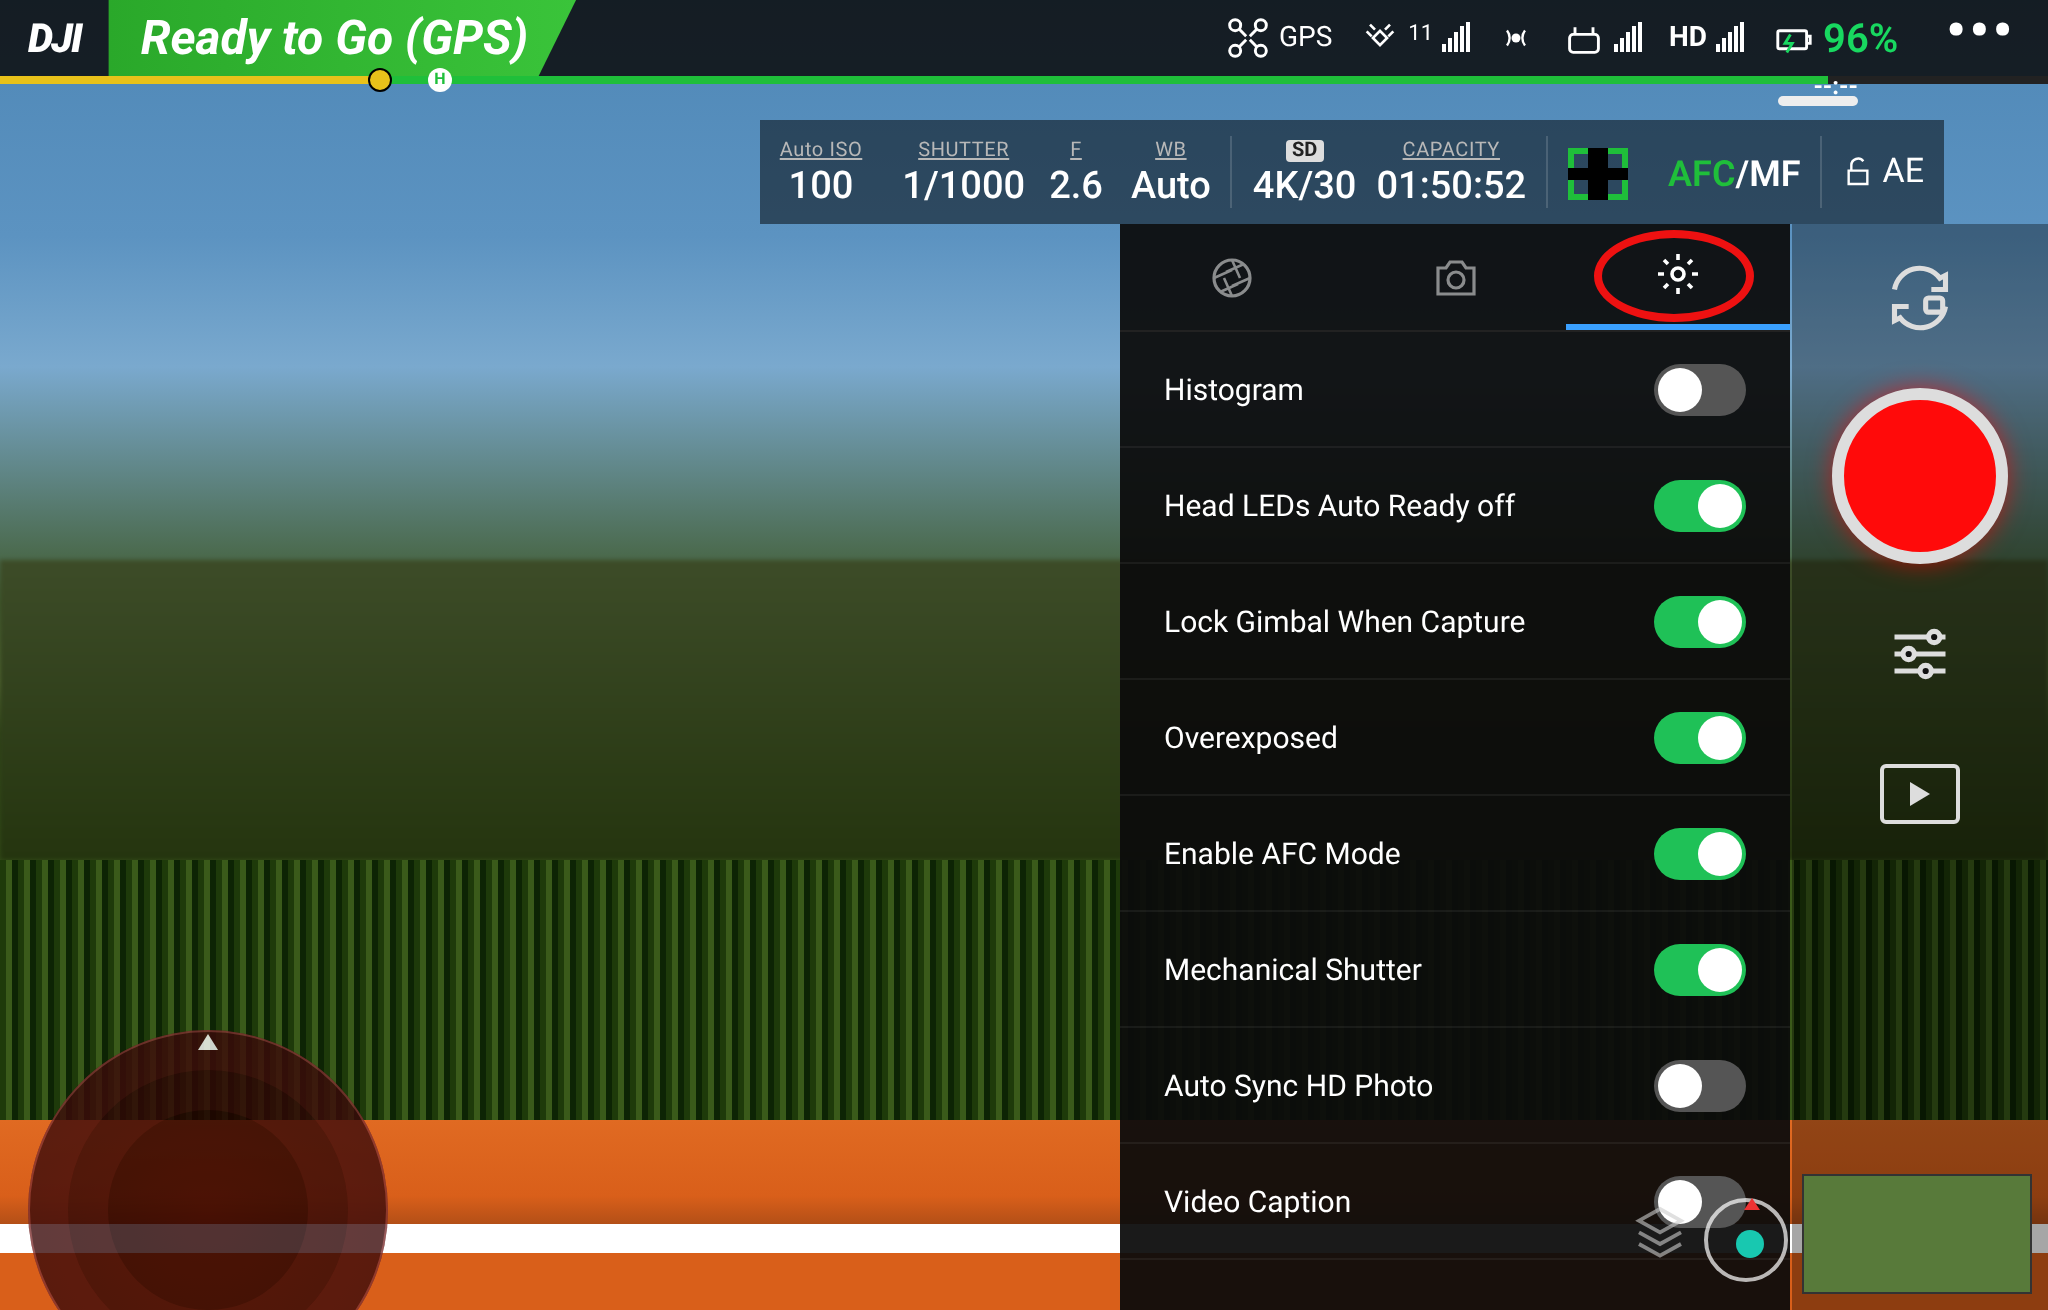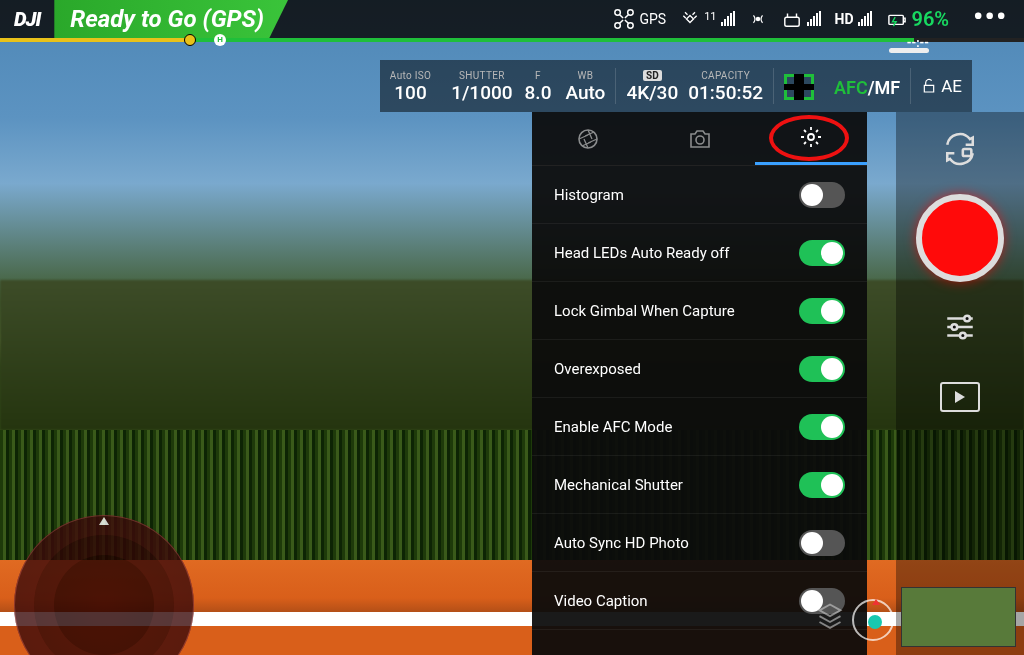--- a/index.html
+++ b/index.html
@@ -63,36 +63,36 @@
   .progress-line .tail { position:absolute; right:95px; top:-2px; color:#fff; font-size:12px; font-weight:700;}
   .progress-line .tailbar{ position:absolute; right:95px; top:10px; width:40px; height:5px; background:#eee; border-radius:3px;}
 
   
   .expobar {
     position:absolute; top:60px; right:52px; height:52px;
     display:flex; align-items:stretch; gap:0;
     background: rgba(0,0,0,0.5);
   }
   .expobar .cell { padding:6px 10px 4px; display:flex; flex-direction:column; justify-content:center; align-items:center; }
-  .expobar .lbl { font-size:10px; color:#b8b8b8; letter-spacing:0.3px; white-space:nowrap;}
+  .expobar .lbl { font-size:10px; color:#b8b8b8; letter-spacing:0.3px; white-space:nowrap;text-decoration:underline;}
   .expobar .val { font-size:19px; font-weight:500; white-space:nowrap;}
   .expobar .divider { width:1px; background:rgba(255,255,255,0.15); margin:8px 0;}
   .sd-pill { font-size:10px; background:#ddd; color:#222; padding:0 3px; border-radius:2px; font-weight:700;}
   .brackets { width:30px; height:26px; border:3px solid #1fbf3a; position:relative; margin:auto;}
   .brackets::before,.brackets::after{content:"";position:absolute;background:#000;}
   .brackets::before{left:7px;right:7px;top:-3px;bottom:-3px;}
   .brackets::after{top:7px;bottom:7px;left:-3px;right:-3px;}
   .afcmf { font-size:18px; font-weight:600;}
   .afcmf .afc{color:#1fbf3a;}
   .aelock { display:flex; align-items:center; gap:4px; font-size:17px; padding:0 10px;}
   .aelock svg{width:16px;height:16px;}
 
   
   .panel {
-    position:absolute; top:112px; left:532px; width:335px; bottom:0;
+    position:absolute; top:112px; left:560px; width:335px; bottom:0;
     background: rgba(12,12,12,0.94);
     display:flex; flex-direction:column;
   }
   .panel-tabs { display:flex; height:54px; border-bottom:1px solid #222;}
   .panel-tabs .tab { flex:1; display:flex; align-items:center; justify-content:center; opacity:0.65;}
   .panel-tabs .tab.active{ opacity:1; border-bottom:3px solid #3aa0ff;}
   .panel-tabs svg{ width:24px; height:24px; fill:#ddd;}
   .red-ring { position:absolute; border:4px solid #e11; border-radius:50%; width:80px; height:46px; }
   .settings-list { flex:1; overflow:hidden;}
   .row { display:flex; align-items:center; justify-content:space-between; padding:0 22px; height:58px; border-bottom:1px solid rgba(255,255,255,0.06); font-size:15px;}
@@ -229,21 +229,21 @@
     <div class="cell">
       <span class="lbl">Auto ISO</span>
       <span class="val">100</span>
     </div>
     <div class="cell">
       <span class="lbl">SHUTTER</span>
       <span class="val">1/1000</span>
     </div>
     <div class="cell" style="padding-left:2px;padding-right:4px">
       <span class="lbl">F</span>
-      <span class="val">8.0</span>
+      <span class="val">2.6</span>
     </div>
     <div class="cell">
       <span class="lbl">WB</span>
       <span class="val">Auto</span>
     </div>
     <div class="divider"></div>
     <div class="cell">
       <span class="sd-pill">SD</span>
       <span class="val">4K/30</span>
     </div>

